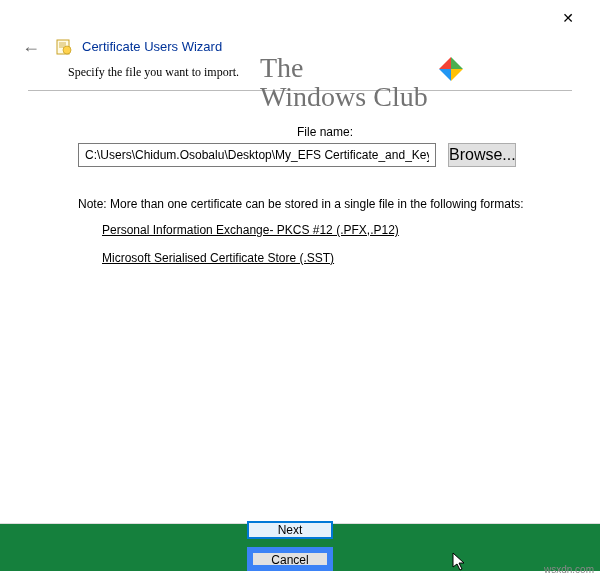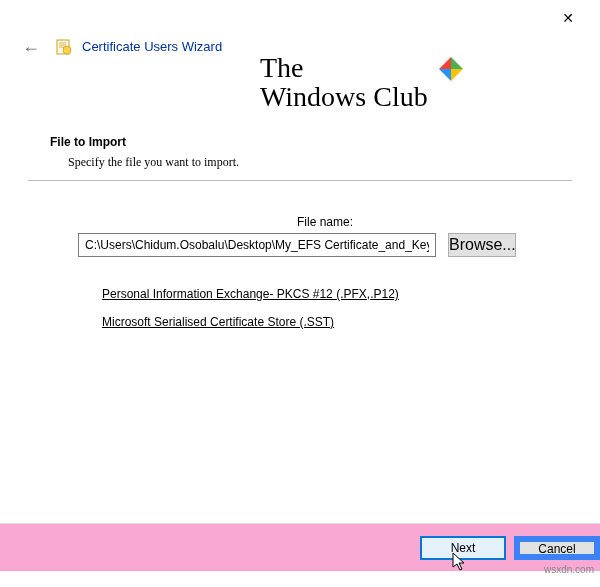--- a/index.html
+++ b/index.html
@@ -46,21 +46,21 @@
     .watermark {
       position: absolute;
       top: 53px;
       left: 260px;
       text-align: left;
       pointer-events: none;
     }
     .watermark .text {
       font-family: "Times New Roman", serif;
       font-size: 28px;
-      color: #000000;
+      color: #737373;
       line-height: 1.05;
       display: inline-block;
       vertical-align: top;
     }
     .watermark-logo {
       display: inline-block;
       vertical-align: top;
       margin-left: 6px;
       margin-top: 2px;
     }
@@ -120,27 +120,29 @@
     .note-intro { margin-bottom: 12px; }
     .note-item {
       margin: 0 0 14px 24px;
       text-decoration: underline;
     }
     .footer {
       position: absolute;
       bottom: 16px;
       left: 0;
       right: 0;
-      background: #f9a8d4;
+      background: #15803d;
       border-top: 1px solid #ddd;
       height: 48px;
       display: flex;
       justify-content: flex-end;
       align-items: center;
+      padding-right: 20px;
       gap: 8px;
+      flex-direction: column;
     }
     .footer-btn {
       width: 86px;
       height: 24px;
       background: #e1e1e1;
       border: 6px solid #3b82f6;
       font-size: 12px;
       font-family: inherit;
       cursor: pointer;
     }
@@ -188,36 +190,36 @@
     <svg width="28" height="28" viewBox="0 0 28 28">
       <polygon points="14,2 26,14 14,14" fill="#4CAF50"></polygon>
       <polygon points="26,14 14,26 14,14" fill="#FFC107"></polygon>
       <polygon points="14,26 2,14 14,14" fill="#2196F3"></polygon>
       <polygon points="2,14 14,2 14,14" fill="#F44336"></polygon>
     </svg>
   </span>
 </div>
 
 <div class="content">
-  <div class="section-title">File to Import</div>
   <div class="section-desc">Specify the file you want to import.</div>
 </div>
 
 <hr class="sep">
 
 <div class="content">
   <div class="file-block">
     <div class="file-label">File name:</div>
     <div class="file-row">
       <input type="text" class="file-input" value="C:\Users\Chidum.Osobalu\Desktop\My_EFS Certificate_and_Key.p" style="">
       <button class="browse-btn">Browse...</button>
     </div>
   </div>
 
   <div class="note-block">
+    <div class="note-intro">Note:  More than one certificate can be stored in a single file in the following formats:</div>
     <div class="note-item">Personal Information Exchange- PKCS #12 (.PFX,.P12)</div>
     <div class="note-item">Microsoft Serialised Certificate Store (.SST)</div>
   </div>
 </div>
 
 <div class="footer">
   <button class="footer-btn primary">Next</button>
   <button class="footer-btn">Cancel</button>
 </div>
 

